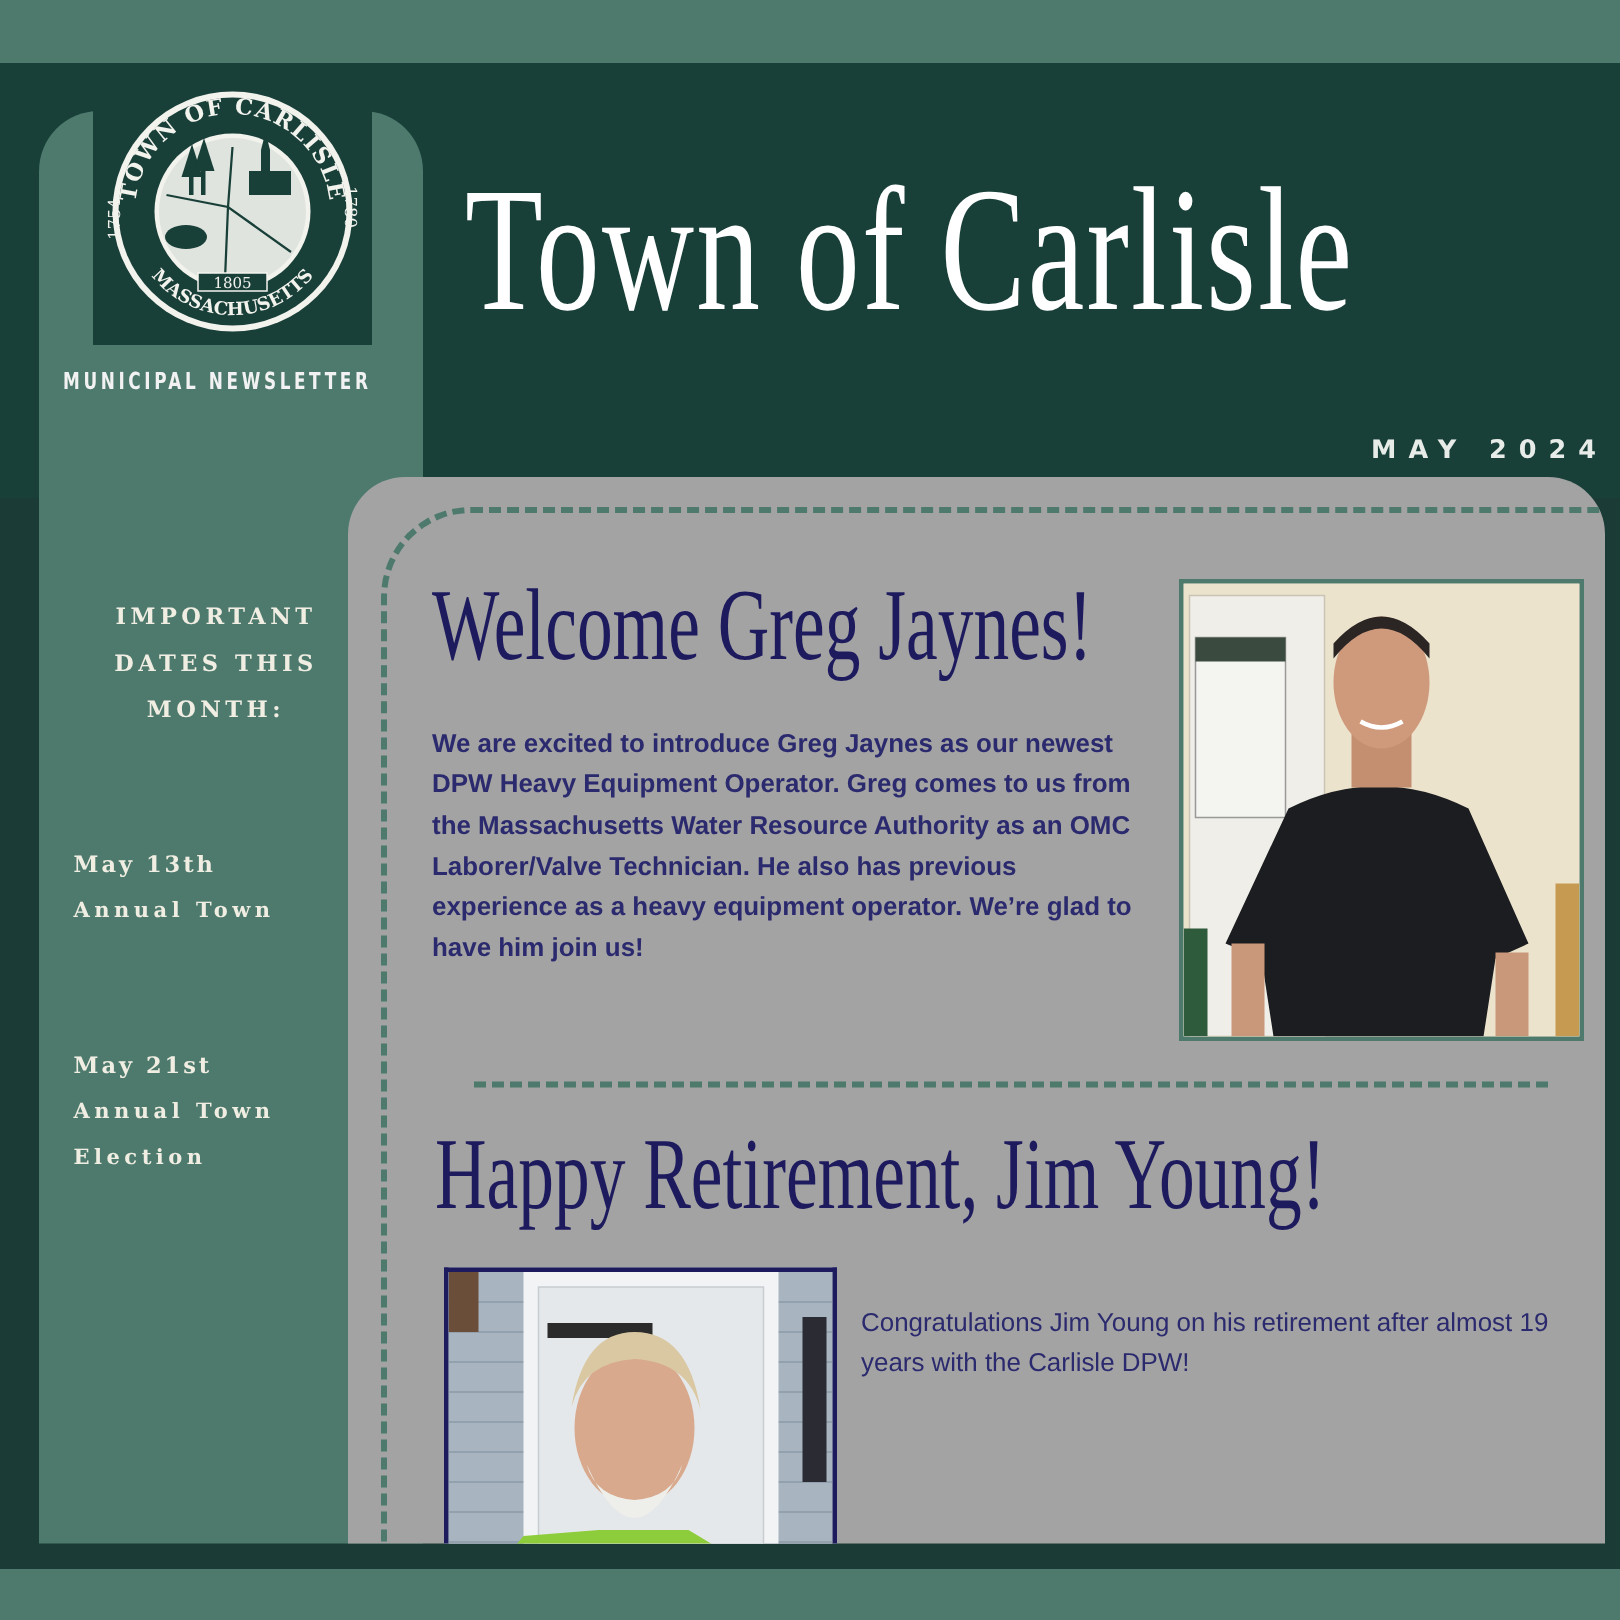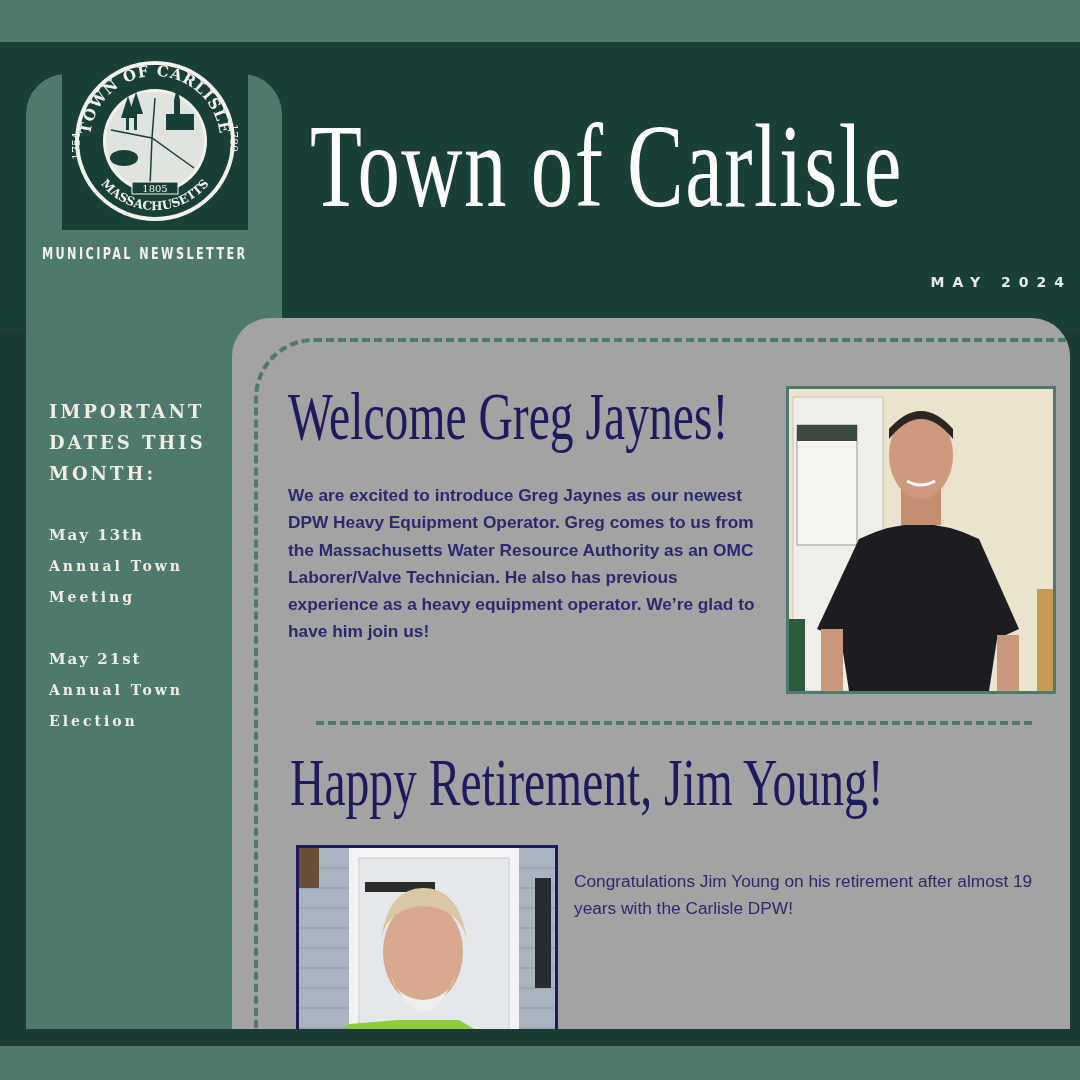--- a/index.html
+++ b/index.html
@@ -12,28 +12,28 @@
   
   .header-panel { position: absolute; left: 0; top: 42px; width: 1080px; height: 290px; background: #183f38; }
 
   
   .sidebar { position: absolute; left: 26px; top: 74px; width: 256px; height: 955px; background: #4d7a6d; border-radius: 40px 40px 0 0; }
   .seal-box { position: absolute; left: 62px; top: 58px; width: 186px; height: 172px; background: #183f38; }
   .seal { position: absolute; left: 66px; top: 58px; width: 178px; height: 166px; }
   .newsletter-label { position: absolute; left: 42px; top: 244px; width: 230px; font-family: "DejaVu Sans Condensed", "DejaVu Sans", sans-serif; font-weight: bold; font-size: 12.5px; letter-spacing: 2.4px; color: #f2f2f2; white-space: nowrap; transform: scaleY(1.25); transform-origin: left top; }
 
   .dates { position: absolute; left: 49px; top: 396px; width: 190px; font-family: "DejaVu Serif", serif; font-weight: bold; color: #f0ede2; }
-  .dates .heading { font-size: 18px; letter-spacing: 3px; line-height: 31px; }
+  .dates .heading { font-size: 15px; letter-spacing: 3px; line-height: 31px; text-align: center; }
   .dates .gap { height: 31px; }
-  .dates .date { font-size: 15px; letter-spacing: 2px; line-height: 31px; }
+  .dates .date { font-size: 15px; letter-spacing: 2px; line-height: 31px; margin-top: 41px; }
   .dates .event { font-size: 14px; letter-spacing: 3px; line-height: 31px; font-weight: bold; font-family: "DejaVu Serif", serif; }
 
   
   .title { position: absolute; left: 310px; top: 108px; font-family: "Liberation Serif", "DejaVu Serif", serif; font-size: 118px; color: #ffffff; transform: scaleX(0.72) ; transform-origin: left top; white-space: nowrap; line-height: 1; letter-spacing: 2px; }
-  .issue-date { position: absolute; right: 8px; top: 274px; font-family: "DejaVu Sans", sans-serif; font-weight: bold; font-size: 14px; letter-spacing: 8px; color: #e8ece8; }
+  .issue-date { position: absolute; right: 8px; top: 290px; font-family: "DejaVu Sans", sans-serif; font-weight: bold; font-size: 17px; letter-spacing: 8px; color: #e8ece8; }
 
   
   .card { position: absolute; left: 232px; top: 318px; width: 838px; height: 711px; background: #a3a3a3; border-radius: 38px 38px 0 0; overflow: hidden; }
   .dash-border { position: absolute; left: 22px; top: 20px; width: 900px; height: 900px; border: 4px dashed #4d7a6d; border-radius: 60px 60px 0 0; border-right: none; border-bottom: none; }
 
   .h1 { position: absolute; font-family: "Liberation Serif", "DejaVu Serif", serif; color: #1d1a5e; white-space: nowrap; transform-origin: left top; line-height: 1; }
   .h1.welcome { left: 56px; top: 64px; font-size: 68px; transform: scaleX(0.70); }
   .h1.retire { left: 58px; top: 430px; font-size: 68px; transform: scaleX(0.70); }
 
   .body-text { position: absolute; font-family: "Liberation Sans", "DejaVu Sans", sans-serif; color: #2b2a6e; font-size: 17.3px; line-height: 27.3px; }
@@ -94,21 +94,20 @@
 
   <div class="newsletter-label">MUNICIPAL NEWSLETTER</div>
 
   <div class="dates">
     <div class="heading">IMPORTANT</div>
     <div class="heading">DATES THIS</div>
     <div class="heading">MONTH:</div>
     <div class="gap"></div>
     <div class="date">May 13th</div>
     <div class="event">Annual Town</div>
-    <div class="event">Meeting</div>
     <div class="gap"></div>
     <div class="date">May 21st</div>
     <div class="event">Annual Town</div>
     <div class="event">Election</div>
   </div>
 
   <div class="title">Town of Carlisle</div>
   <div class="issue-date">MAY 2024</div>
 
   <div class="card">

